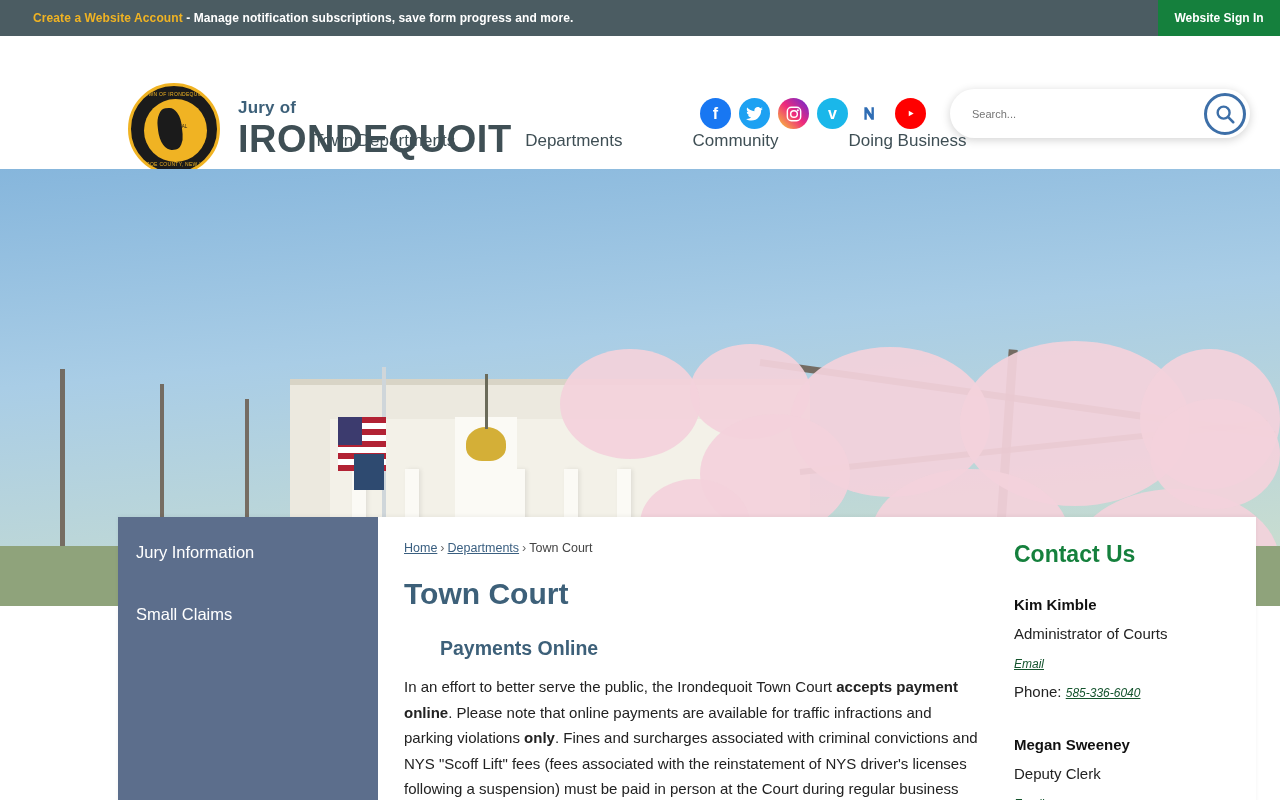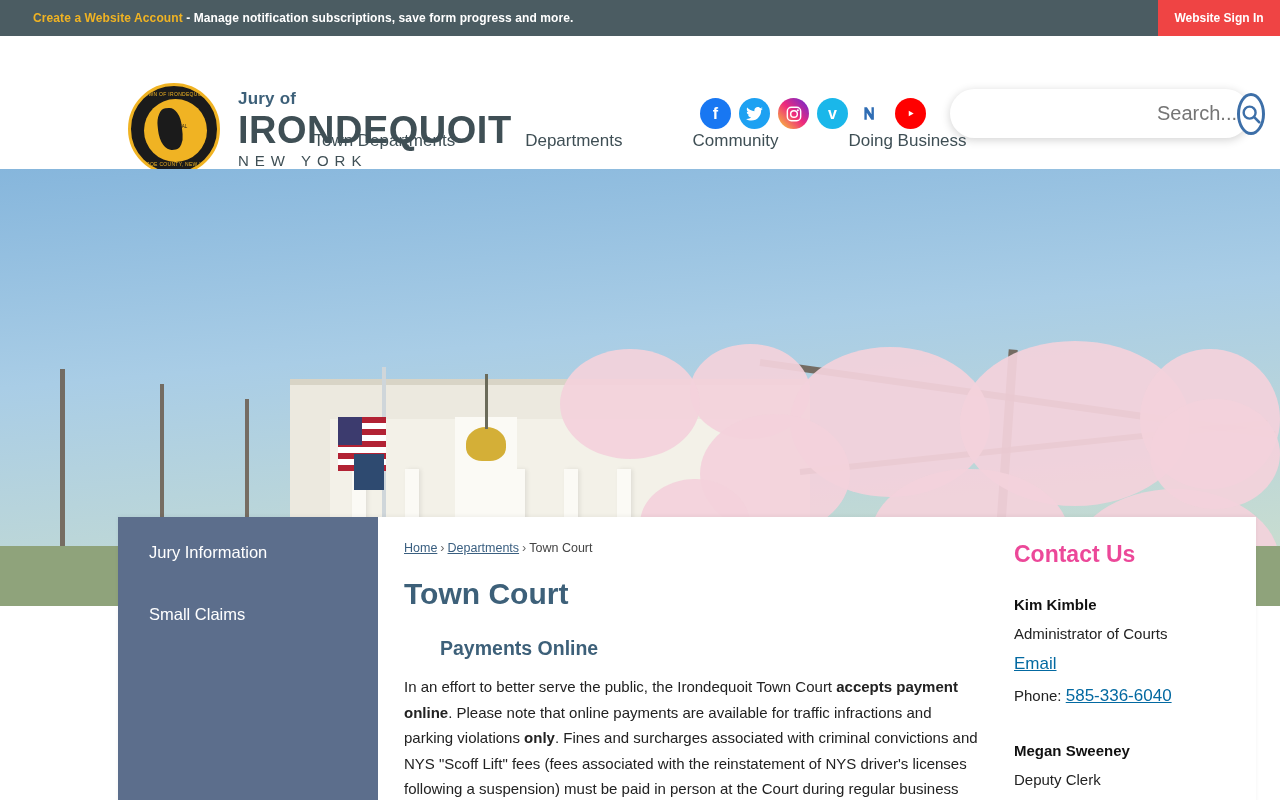--- a/index.html
+++ b/index.html
@@ -28,21 +28,21 @@
   .topbar-link {
     color: #f0b323;
     font-weight: bold;
     text-decoration: none;
   }
   .topbar-signin {
     position: absolute;
     right: 0; top: 0;
     height: 36px;
     width: 122px;
-    background: #ef4444;
+    background: #15803d;
     color: #fff;
     font-size: 12px;
     font-weight: bold;
     display: flex;
     align-items: center;
     justify-content: center;
     cursor: pointer;
   }
 
   
@@ -156,25 +156,24 @@
     background: #fff;
     border-radius: 26px;
     box-shadow: 0 2px 10px rgba(0,0,0,.18);
     display: flex;
     align-items: center;
   }
   .searchbar input {
     border: none;
     outline: none;
     flex: 1;
-    font-size: 20px;
+    font-size: 11px;
     color: #1d4ed8;
     padding-left: 22px;
     background: transparent;
-    text-align: right;
   }
   .search-btn {
     width: 42px; height: 42px;
     border-radius: 50%;
     border: 3px solid #3d6fa8;
     margin-right: 4px;
     display: flex;
     align-items: center;
     justify-content: center;
     cursor: pointer;
@@ -304,21 +303,21 @@
   }
   .sidebar {
     width: 260px;
     background: #5c6e8c;
     padding: 18px 0 40px 0;
     flex: none;
   }
   .side-item {
     color: #ffffff;
     font-size: 16.5px;
-    padding: 8px 0 8px 31px;
+    padding: 8px 0 8px 18px;
     cursor: pointer;
   }
   .side-item + .side-item { margin-top: 27px; }
 
   .main {
     flex: 1;
     padding: 24px 28px 0 26px;
   }
   .breadcrumb {
     font-size: 12.5px;
@@ -352,42 +351,43 @@
   }
   .body-text b { font-weight: bold; }
 
   .contact {
     width: 250px;
     flex: none;
     padding: 24px 20px 0 8px;
   }
   .contact-title {
     font-size: 23px;
-    color: #ec4899;
+    color: #15803d;
     font-weight: bold;
     margin-bottom: 28px;
   }
   .c-name {
     font-size: 15px;
     font-weight: bold;
     color: #111;
     margin-bottom: 12px;
   }
   .c-role {
     font-size: 15px;
     color: #222;
     margin-bottom: 12px;
   }
   .c-link {
-    font-size: 17px;
-    color: #0369a1;
+    font-size: 12px;
+    color: #14532d;
     text-decoration: underline;
     cursor: pointer;
     display: inline-block;
     margin-bottom: 12px;
+    font-style: italic;
   }
   .c-phone {
     font-size: 15px;
     color: #222;
     margin-bottom: 12px;
   }
   .c-block + .c-block { margin-top: 28px; }
 </style>
 </head>
 <body>
@@ -403,21 +403,20 @@
 
   <div class="logo-wrap">
     <div class="seal">
       <div class="seal-top-text">TOWN OF IRONDEQUOIT</div>
       <div class="seal-mid-text">TOWN SEAL</div>
       <div class="seal-bot-text">MONROE COUNTY, NEW YORK</div>
     </div>
     <div class="wordmark">
       <div class="town-of">Jury of</div>
       <div class="name">IRONDEQUOIT</div>
-      <div class="state">NEW YORK</div>
     </div>
   </div>
 
   <div class="socials">
     <div class="s-icon s-fb">f</div>
     <div class="s-icon s-tw">
       <svg width="17" height="14" viewBox="0 0 24 20">
           <path fill="#fff" d="M24 2.4c-.9.4-1.8.7-2.8.8 1-.6 1.8-1.6 2.1-2.7-.9.6-2 1-3.1 1.2C19.4.6 18.1 0 16.7 0c-2.7 0-4.9 2.2-4.9 4.9 0 .4 0 .8.1 1.1C7.8 5.8 4.1 3.8 1.7.8 1.2 1.5 1 2.3 1 3.2c0 1.7.9 3.2 2.2 4.1-.8 0-1.6-.2-2.2-.6 0 2.4 1.7 4.4 3.9 4.8-.4.1-.8.2-1.3.2-.3 0-.6 0-.9-.1.6 2 2.4 3.4 4.6 3.4-1.7 1.3-3.8 2.1-6.1 2.1H0c2.2 1.4 4.8 2.2 7.5 2.2 9.1 0 14-7.5 14-14v-.6c1-.7 1.8-1.6 2.5-2.3z"></path>
         </svg>
     </div>

